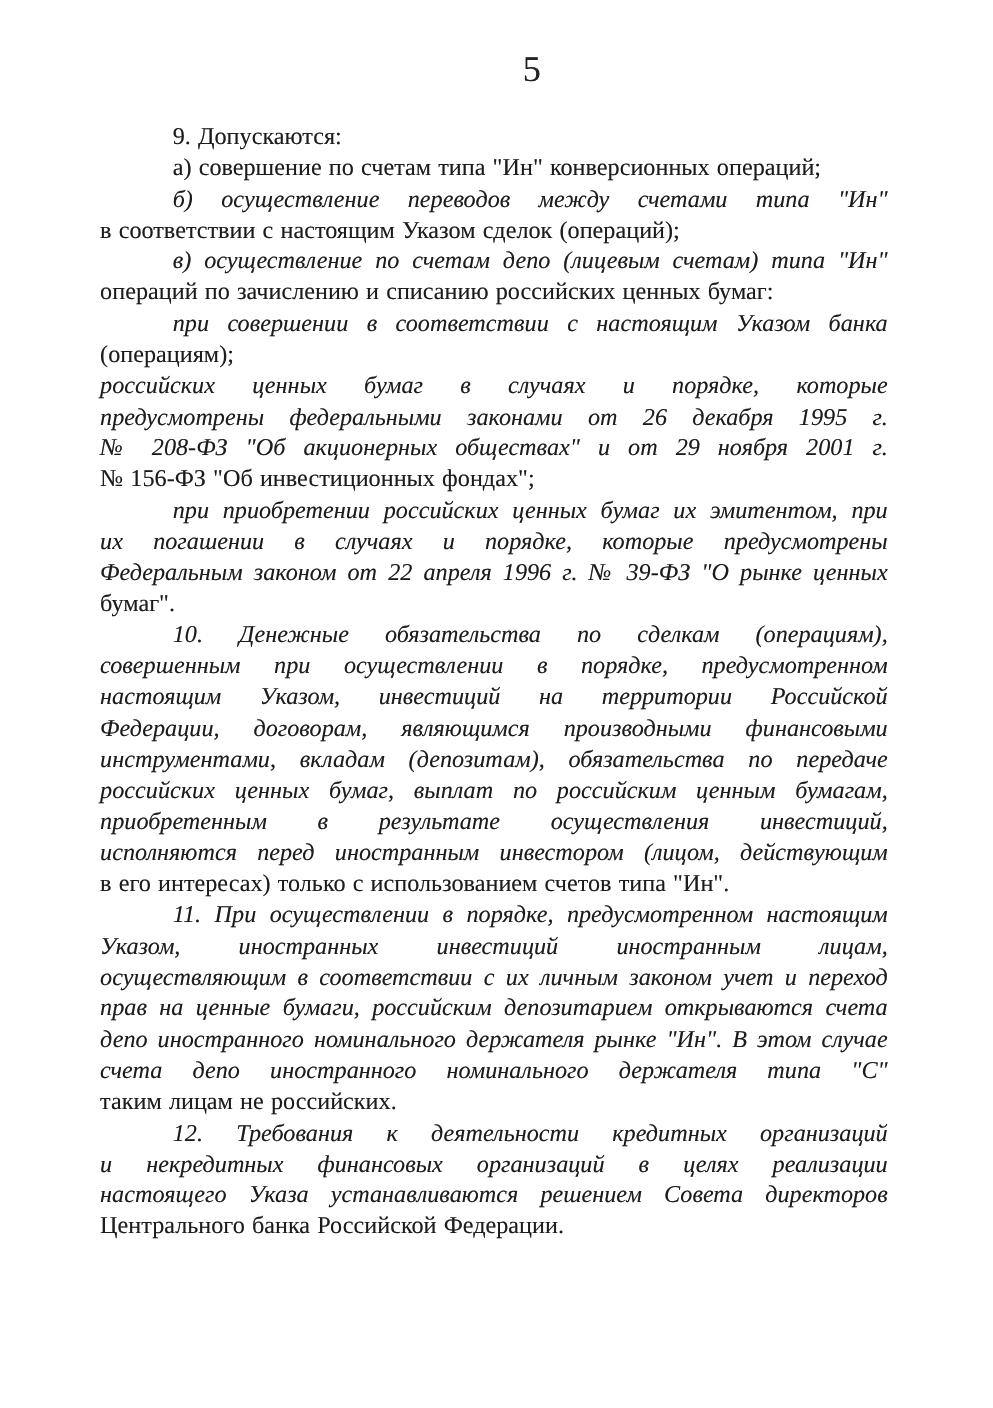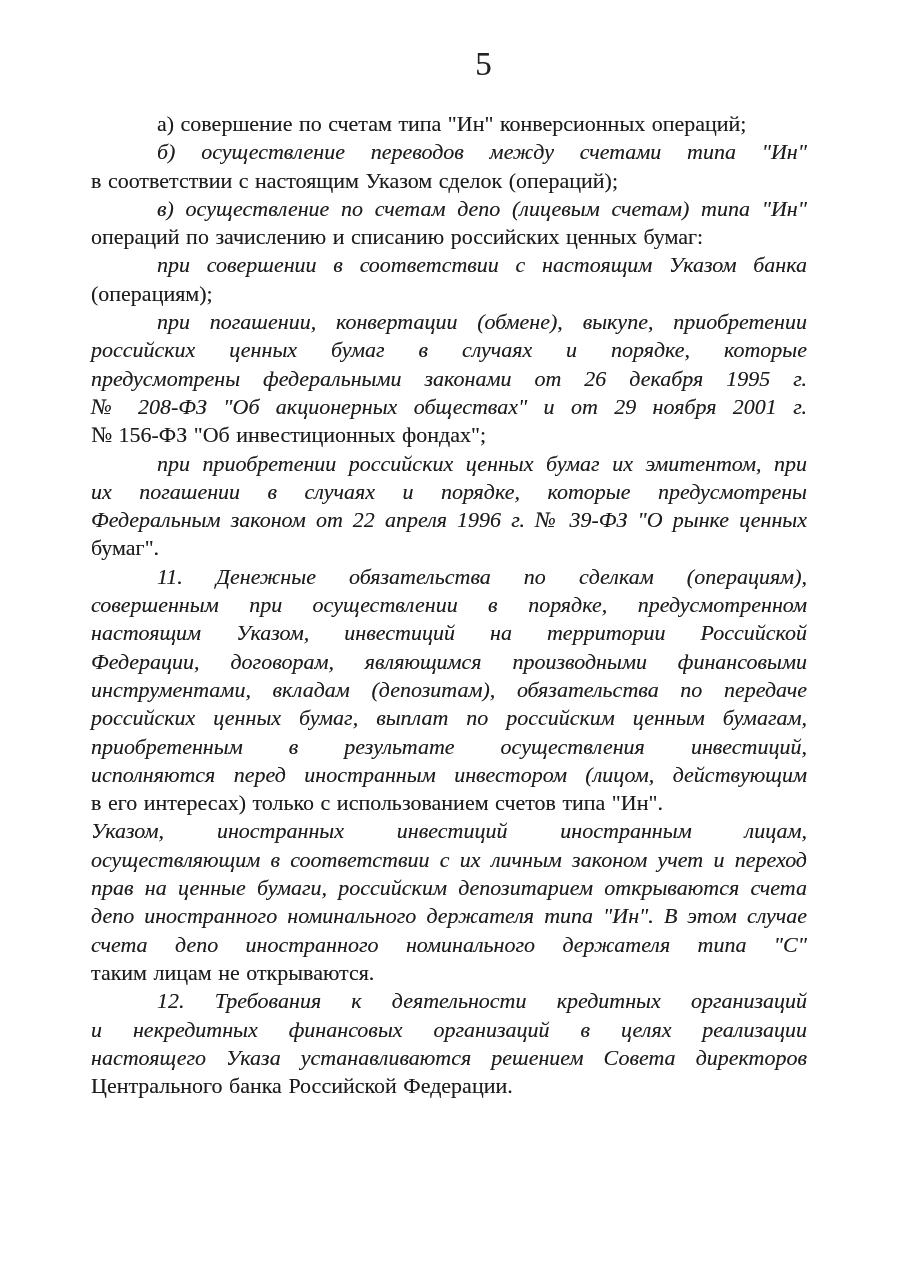--- a/index.html
+++ b/index.html
@@ -50,49 +50,50 @@
   .line.indent {
     padding-left: 66px;
   }
 </style>
 </head>
 <body>
 
 <div class="page">
   <div class="page-number">5</div>
   <div class="doc-body" id="doc-body">
+      <div class="line indent">9. Допускаются:</div>
       <div class="line indent">а) совершение по счетам типа "Ин" конверсионных операций;</div>
       <div class="line indent fill">б) осуществление переводов между счетами типа "Ин"</div>
       <div class="line">в соответствии с настоящим Указом сделок (операций);</div>
       <div class="line indent fill">в) осуществление по счетам депо (лицевым счетам) типа "Ин"</div>
       <div class="line">операций по зачислению и списанию российских ценных бумаг:</div>
       <div class="line indent fill">при совершении в соответствии с настоящим Указом банка</div>
       <div class="line">(операциям);</div>
-      <div class="line indent fill">при погашении, конвертации (обмене), выкупе, приобретении</div>
       <div class="line fill">российских ценных бумаг в случаях и порядке, которые</div>
       <div class="line fill">предусмотрены федеральными законами от 26 декабря 1995 г.</div>
       <div class="line fill">№ 208-ФЗ "Об акционерных обществах" и от 29 ноября 2001 г.</div>
       <div class="line">№ 156-ФЗ "Об инвестиционных фондах";</div>
       <div class="line indent fill">при приобретении российских ценных бумаг их эмитентом, при</div>
       <div class="line fill">их погашении в случаях и порядке, которые предусмотрены</div>
       <div class="line fill">Федеральным законом от 22 апреля 1996 г. № 39-ФЗ "О рынке ценных</div>
       <div class="line">бумаг".</div>
-      <div class="line indent fill">11. Денежные обязательства по сделкам (операциям),</div>
+      <div class="line indent fill">10. Денежные обязательства по сделкам (операциям),</div>
       <div class="line fill">совершенным при осуществлении в порядке, предусмотренном</div>
       <div class="line fill">настоящим Указом, инвестиций на территории Российской</div>
       <div class="line fill">Федерации, договорам, являющимся производными финансовыми</div>
       <div class="line fill">инструментами, вкладам (депозитам), обязательства по передаче</div>
       <div class="line fill">российских ценных бумаг, выплат по российским ценным бумагам,</div>
       <div class="line fill">приобретенным в результате осуществления инвестиций,</div>
       <div class="line fill">исполняются перед иностранным инвестором (лицом, действующим</div>
       <div class="line">в его интересах) только с использованием счетов типа "Ин".</div>
+      <div class="line indent fill">11. При осуществлении в порядке, предусмотренном настоящим</div>
       <div class="line fill">Указом, иностранных инвестиций иностранным лицам,</div>
       <div class="line fill">осуществляющим в соответствии с их личным законом учет и переход</div>
       <div class="line fill">прав на ценные бумаги, российским депозитарием открываются счета</div>
-      <div class="line fill">депо иностранного номинального держателя типа "Ин". В этом случае</div>
+      <div class="line fill">депо иностранного номинального держателя рынке "Ин". В этом случае</div>
       <div class="line fill">счета депо иностранного номинального держателя типа "С"</div>
-      <div class="line">таким лицам не открываются.</div>
+      <div class="line">таким лицам не российских.</div>
       <div class="line indent fill">12. Требования к деятельности кредитных организаций</div>
       <div class="line fill">и некредитных финансовых организаций в целях реализации</div>
       <div class="line fill">настоящего Указа устанавливаются решением Совета директоров</div>
       <div class="line">Центрального банка Российской Федерации.</div>
     </div>
 </div>
 
 </body></html>

